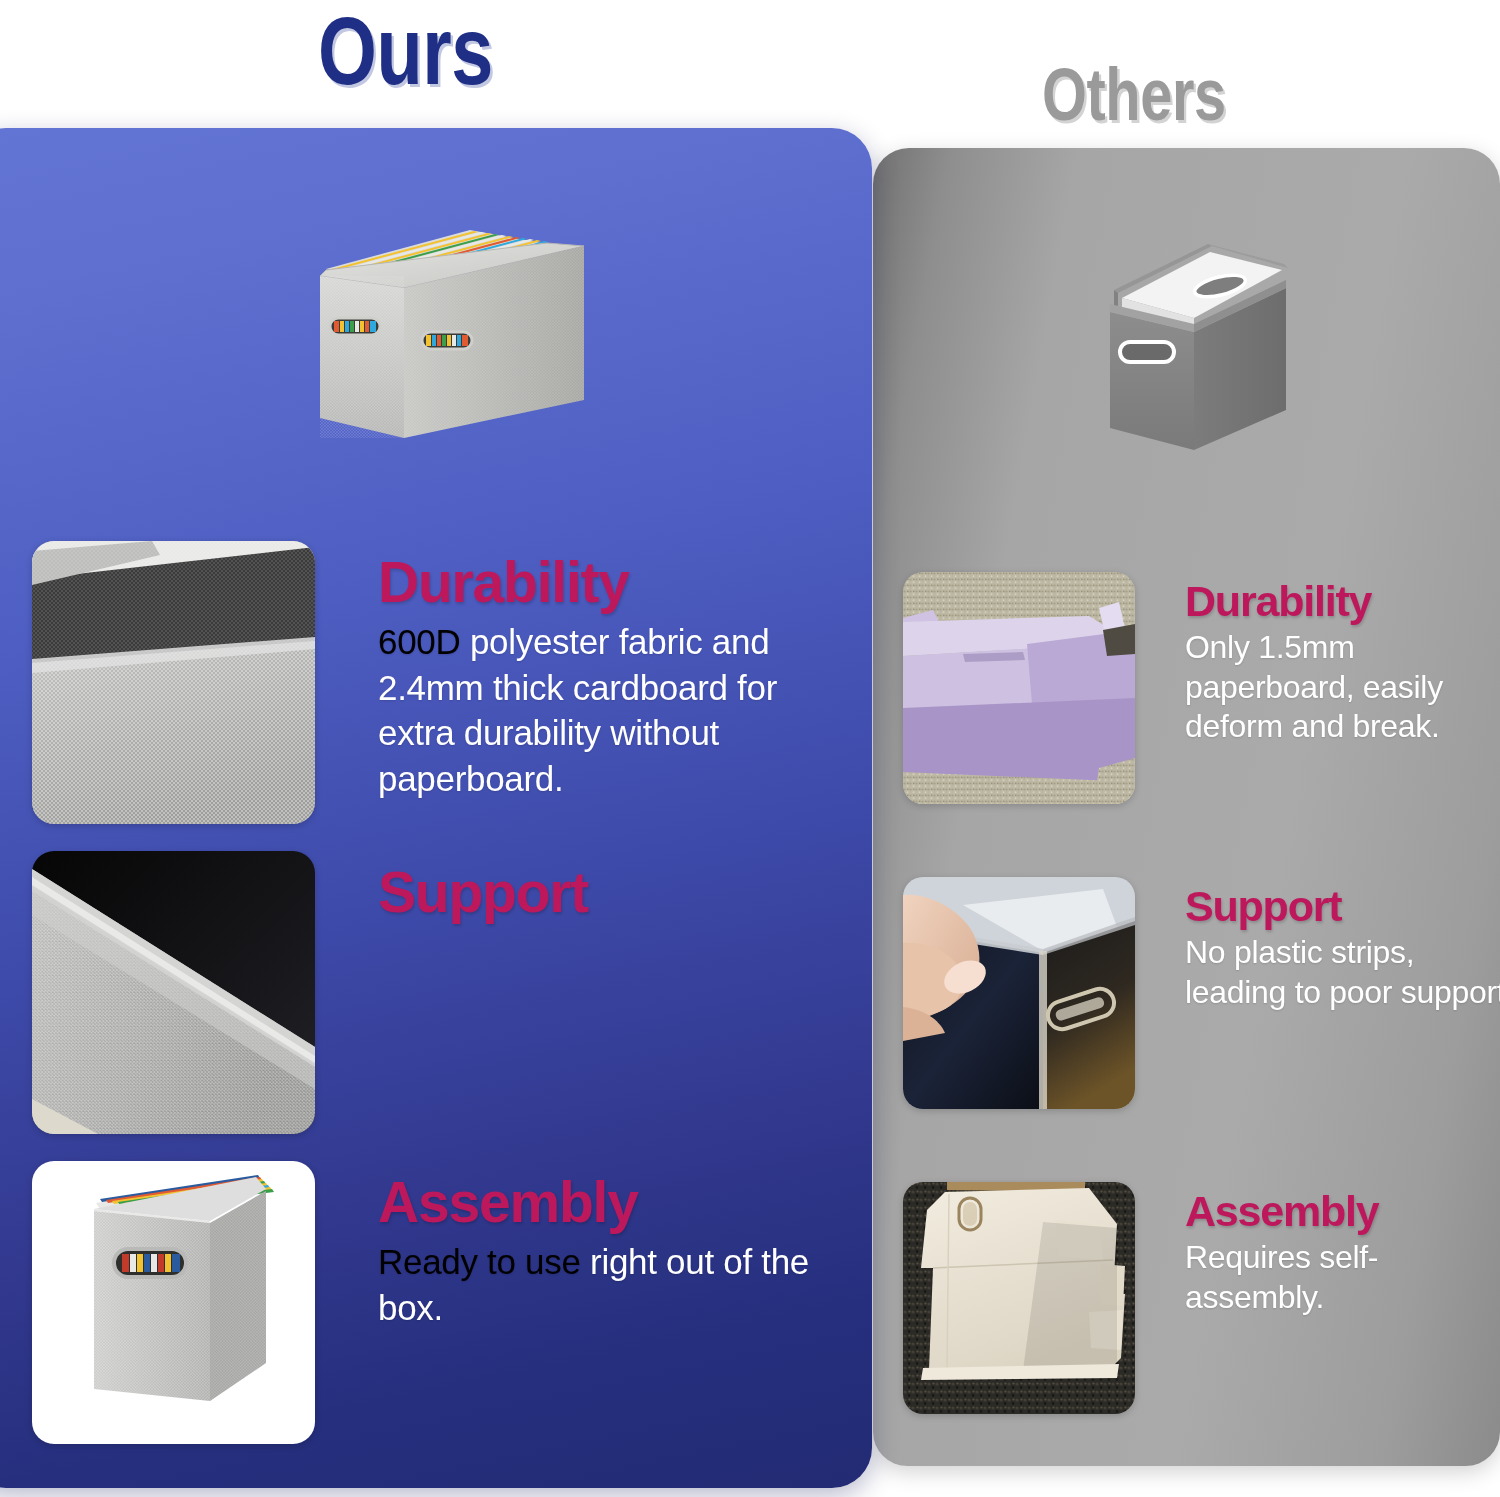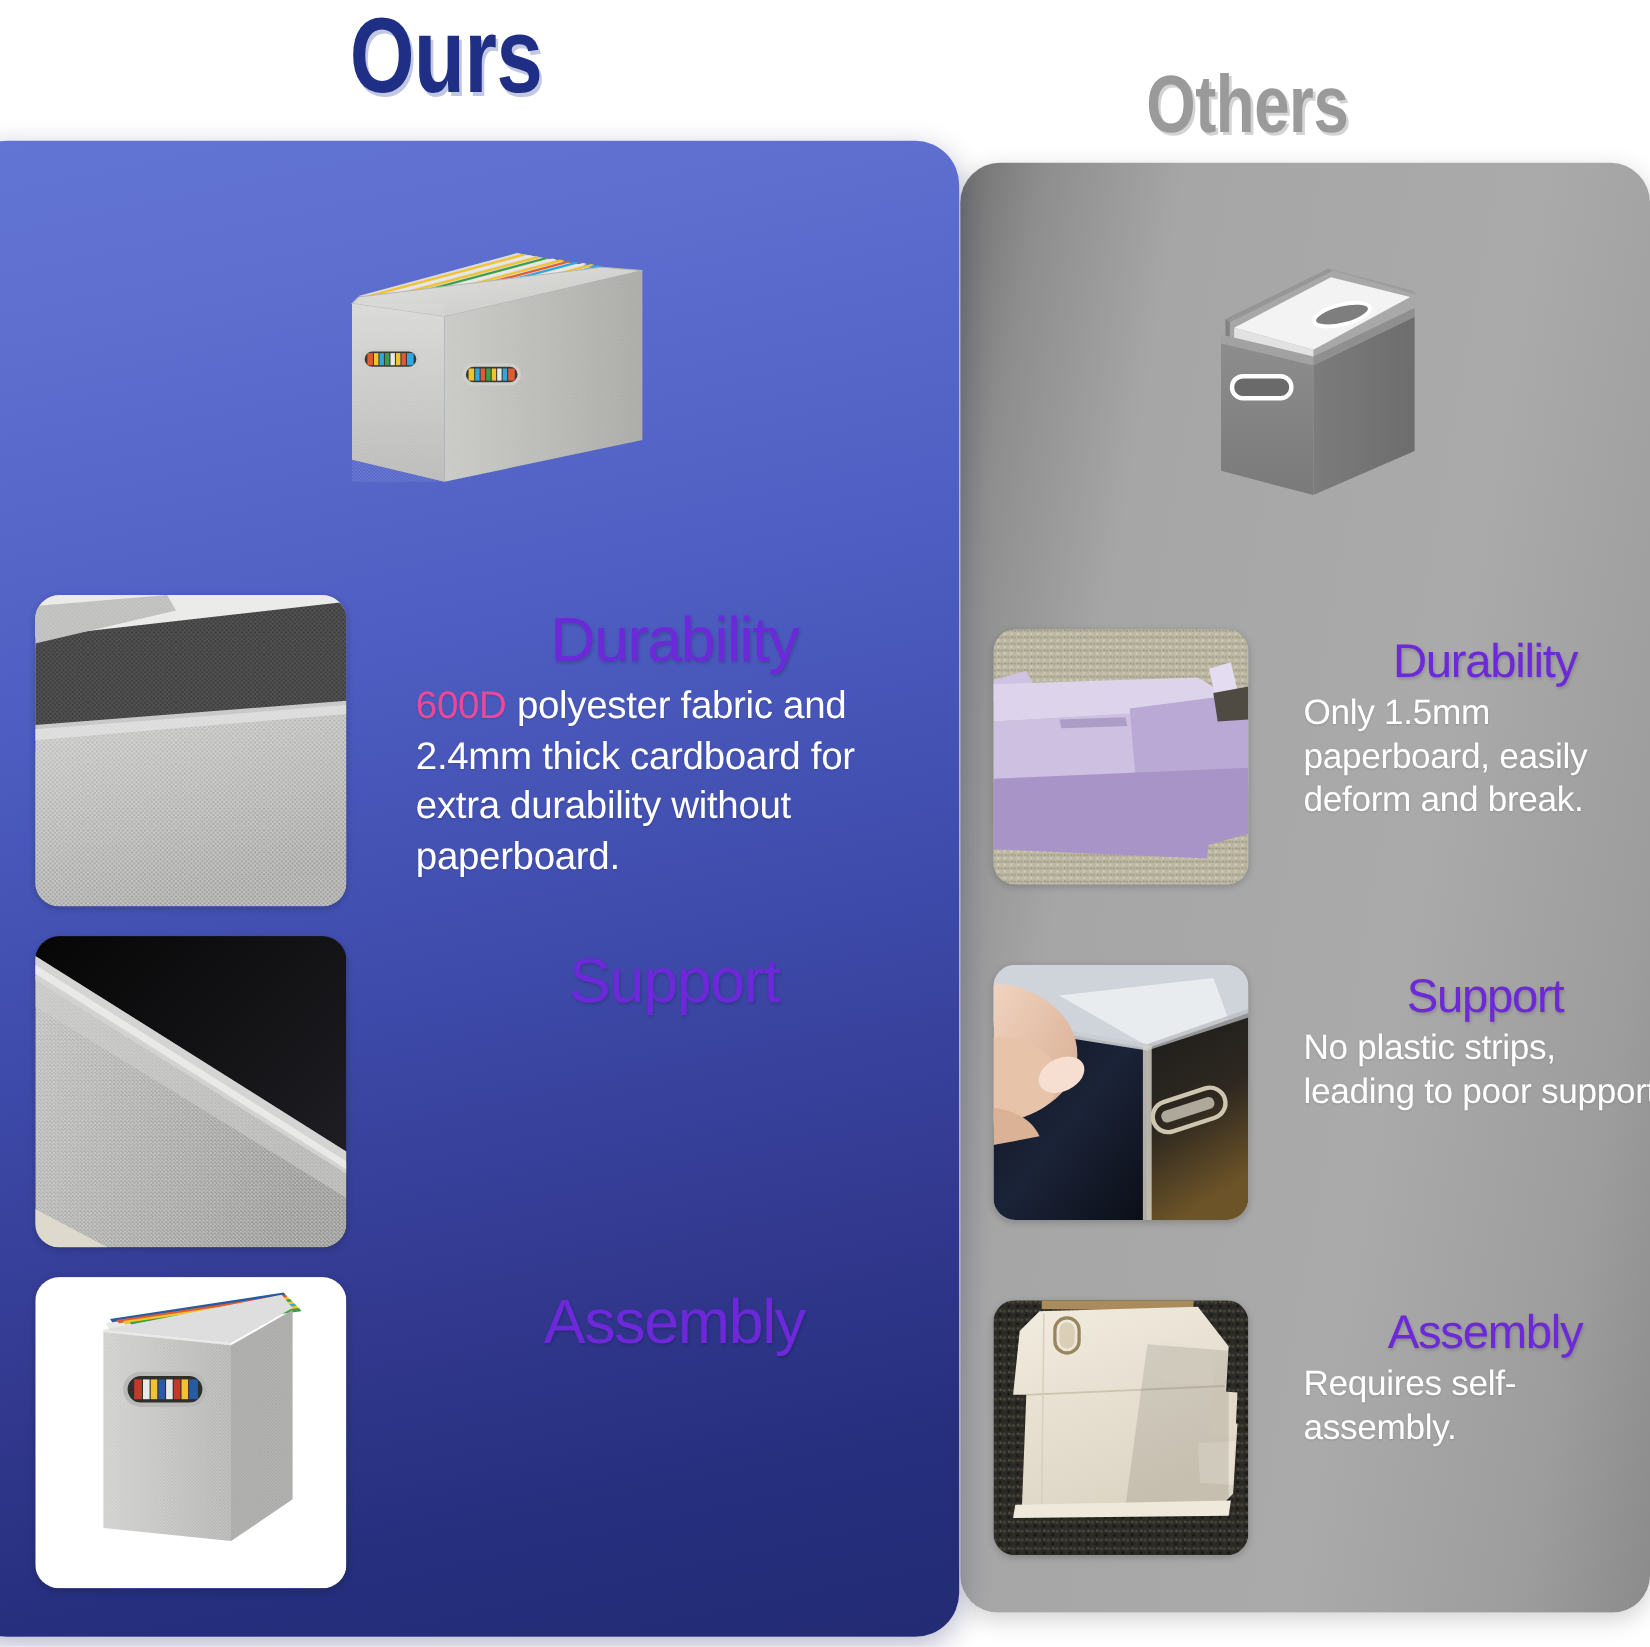--- a/index.html
+++ b/index.html
@@ -107,40 +107,39 @@
     box-shadow: 0 2px 7px rgba(0,0,0,0.18);
   }
   .thumb-ours  { width: 283px; height: 283px; }
   .thumb-others{ width: 232px; height: 232px; border-radius: 20px; }
   .thumb svg { display: block; width: 100%; height: 100%; }
 
   .feature-text-ours  { margin-left: 63px; width: 470px; padding-top: 12px; }
   .feature-text-others{ margin-left: 50px; width: 330px; padding-top: 8px; }
 
   .feature-title {
-    font-weight: 400;
-    color: #6d28d9;
+    font-weight: 700;
+    color: #be185d;
     line-height: 1.02;
     letter-spacing: -1.2px;
     text-shadow: 1px 2px 3px rgba(0,0,0,0.18);
-    text-align: center;
   }
   .feature-text-ours .feature-title   { font-size: 57px; margin-bottom: 8px; }
   .feature-text-others .feature-title { font-size: 43px; margin-bottom: 4px; }
 
   .feature-desc {
     color: #ffffff;
     line-height: 1.30;
     letter-spacing: -0.3px;
     text-shadow: 0 1px 2px rgba(0,0,0,0.14);
   }
   .feature-text-ours .feature-desc   { font-size: 35px; }
   .feature-text-others .feature-desc { font-size: 32px; line-height: 1.24; }
 
-  .hl { color: #ec4899; }
+  .hl { color: #000000; }
 
   
   .feature-desc span { display: inline; }
 </style>
 </head>
 <body>
 
 <div class="panel" id="panel-others"></div>
 <div class="panel" id="panel-ours"></div>
 
@@ -352,20 +351,21 @@
         <rect x="112" y="93" width="6" height="18" fill="#2a5b9e"></rect>
         <rect x="119" y="93" width="6" height="18" fill="#e8e8e6"></rect>
         <rect x="126" y="93" width="6" height="18" fill="#c23a2a"></rect>
         <rect x="133" y="93" width="6" height="18" fill="#f2c230"></rect>
         <rect x="140" y="93" width="8" height="18" fill="#2a5b9e"></rect>
       </g>
     </svg>
   </div>
   <div class="feature-text-ours">
     <div class="feature-title">Assembly</div>
+    <div class="feature-desc"><span class="hl">Ready to use</span><span> right out of the box.</span></div>
   </div>
 </div>
 
 <div class="feature-row" id="row-others-0">
   <div class="thumb thumb-others">
     <svg viewBox="0 0 232 232">
       <defs>
         <pattern id="carpet" width="6" height="6" patternUnits="userSpaceOnUse">
           <rect width="6" height="6" fill="#bdb8a4"></rect>
           <circle cx="1.5" cy="1.5" r="1.1" fill="#a79f88"></circle>

